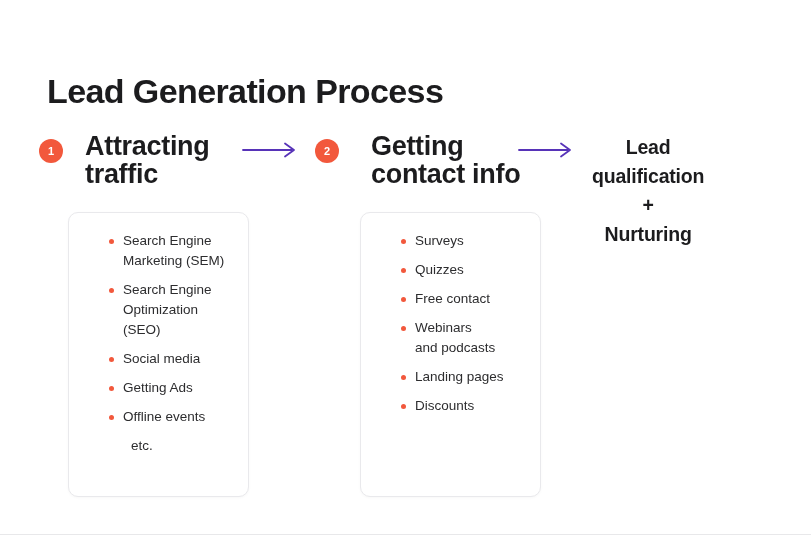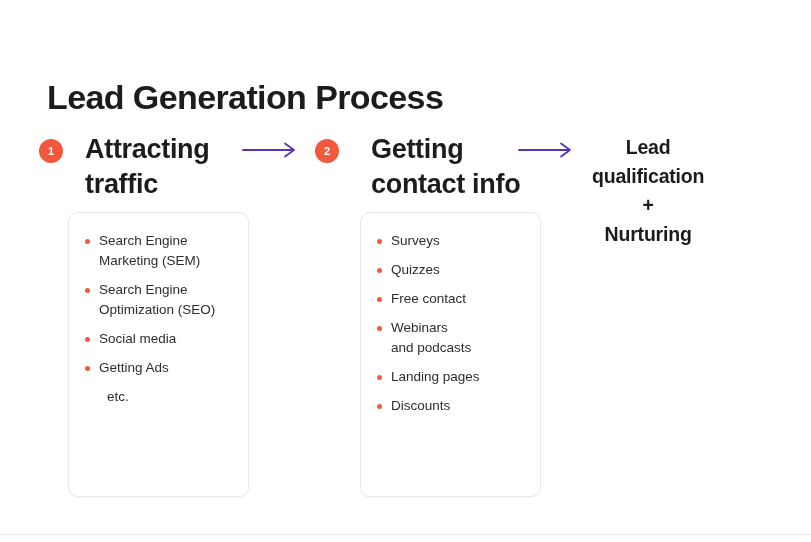--- a/index.html
+++ b/index.html
@@ -3,49 +3,50 @@
 <meta charset="utf-8">
 <style>
   html,body { margin:0; padding:0; background:#fff; }
   .slide {
     position:relative; width:811px; height:542px;
     background:var(--background,#FFFFFF);
     font-family:"Liberation Sans", sans-serif;
     overflow:hidden;
   }
   .page-title {
-    position:absolute; left:47px; top:54px;
+    position:absolute; left:47px; top:48px;
     font-size:34px; line-height:40px; font-weight:700;
     letter-spacing:-0.6px; color:var(--heading-text,#1C1C1E);
   }
   .step-badge {
     position:absolute; width:24px; height:24px; border-radius:50%;
     background:var(--accent-orange,#F2583C); color:#fff;
     font-size:11px; font-weight:700;
     display:flex; align-items:center; justify-content:center;
   }
   .badge-1 { left:39px; top:139px; }
   .badge-2 { left:315px; top:139px; }
   .step-title {
     position:absolute; top:132px; width:168px;
-    font-size:27px; line-height:35px; font-weight:700;
+    font-size:27px; line-height:28px; font-weight:700;
     letter-spacing:-0.3px; color:var(--heading-text,#1C1C1E);
   }
   .title-1 { left:85px; }
   .title-2 { left:355px;margin-left:16px; }
   .arrow {
     position:absolute; top:140px; width:58px; height:20px;
   }
   .arrow-1 { left:242px; }
   .arrow-2 { left:518px; }
   .card {
     position:absolute; top:212px; width:181px; height:285px;
     background:#fff; border:1px solid var(--card-border,#E9E9EC);
     border-radius:10px; box-shadow:0 1px 3px rgba(0,0,0,0.03);
     box-sizing:border-box;
+    padding-left:24px;
   }
   .card-1 { left:68px; }
   .card-2 { left:340px;margin-left:20px; }
   .card ul { list-style:none; margin:0; padding:18px 10px 0 16px; }
   .card li {
     display:flex; gap:9px; margin:0 0 9px 0;
     font-size:13.5px; line-height:20px; color:var(--body-text,#2D2D2F);
   }
   .bullet {
     flex:0 0 auto; width:5px; height:5px; margin-top:8px;
@@ -115,20 +116,24 @@
 Optimization (SEO)</span>
   </li>
         <li>
     <span class="bullet"></span>
     <span class="item-text">Social media</span>
   </li>
         <li>
     <span class="bullet"></span>
     <span class="item-text">Getting Ads</span>
   </li>
+        <li>
+    <span class="bullet"></span>
+    <span class="item-text">Offline events</span>
+  </li>
       </ul>
     <div class="footnote">etc.</div>
   </div>
 
   <div class="card card-2">
     <ul>
         <li>
     <span class="bullet"></span>
     <span class="item-text">Surveys</span>
   </li>

